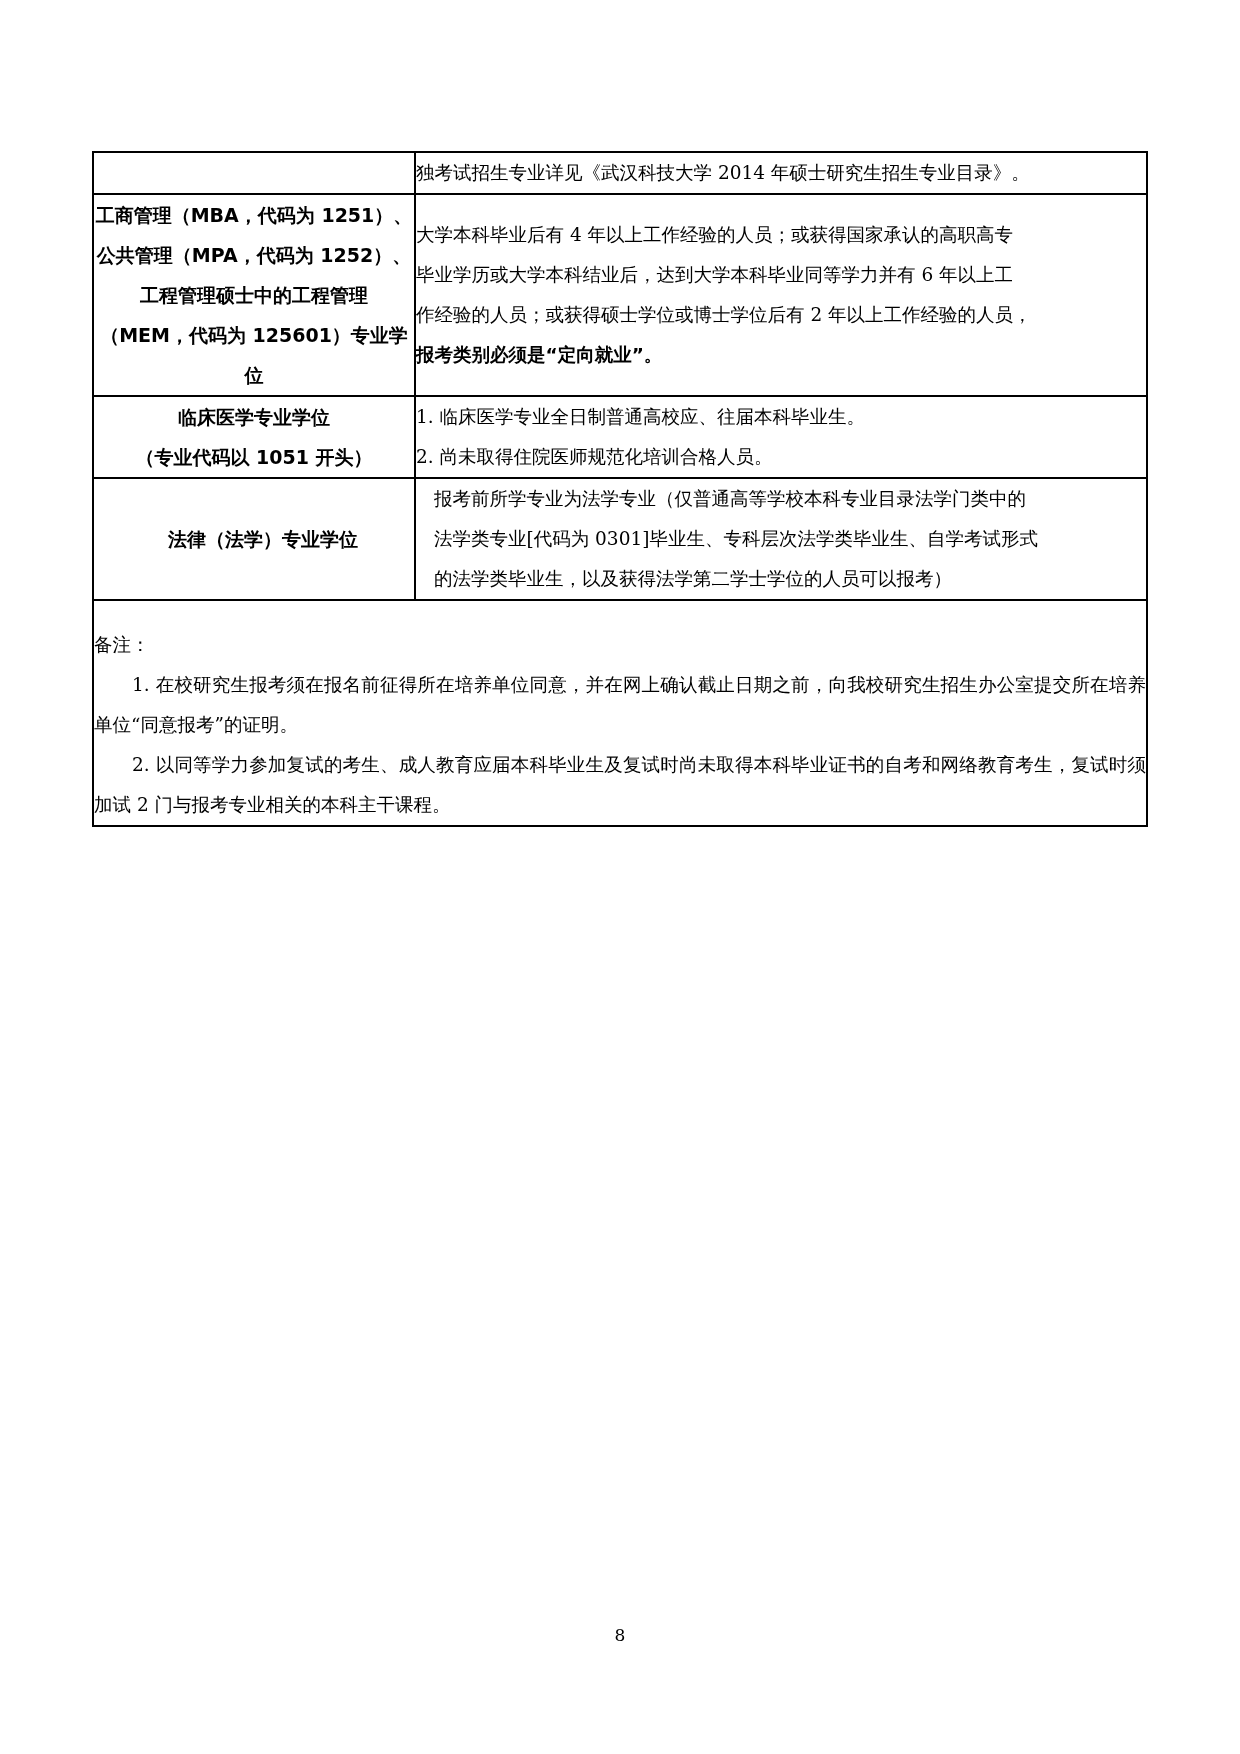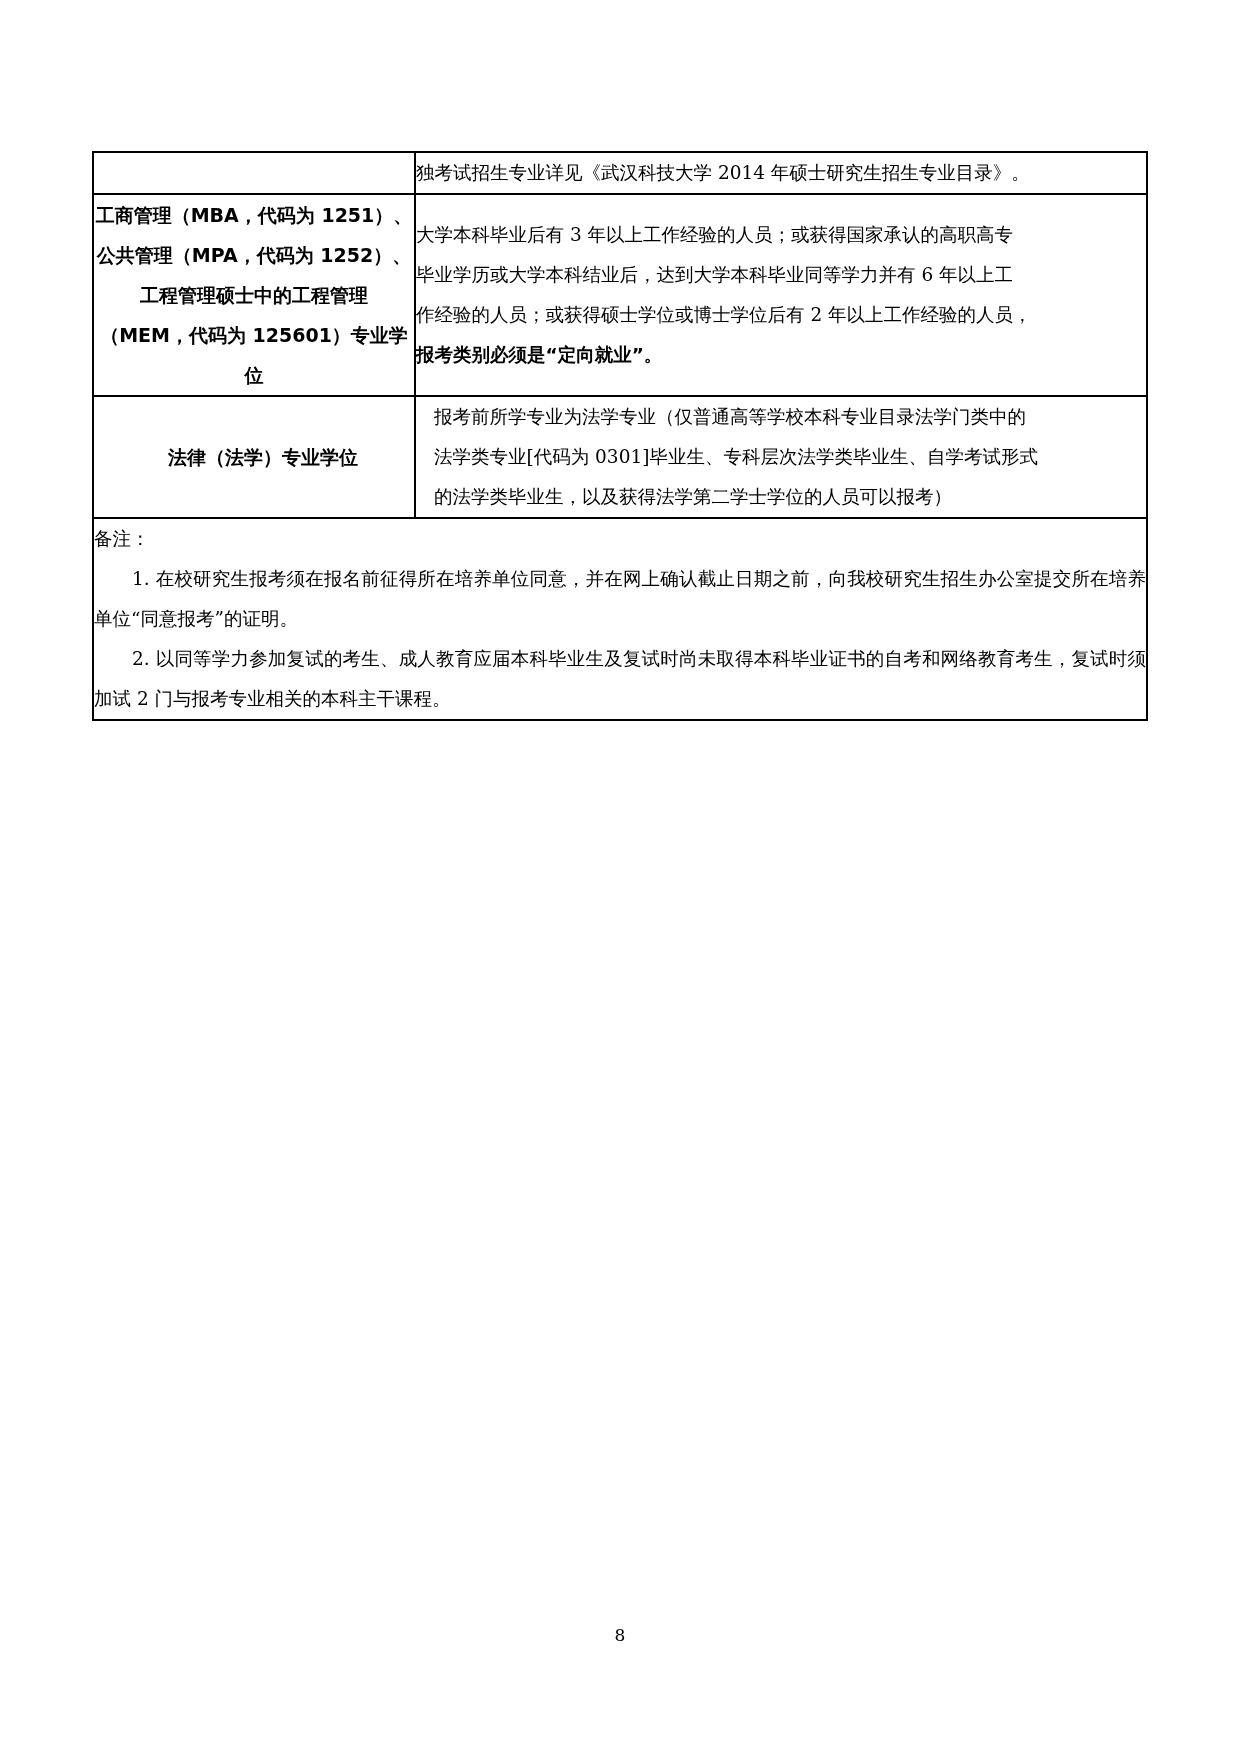--- a/index.html
+++ b/index.html
@@ -53,21 +53,21 @@
     .row2 td { height: 196px; }
     .row3 td { height: 78px; }
     .row4 td { height: 118px; padding-left: 18px; }
     .notes-cell {
       font-size: 18.5px;
       line-height: 40px;
       padding: 4px 8px 4px 12px;
       height: 190px;
       vertical-align: top;
     }
-    .notes-title { display: block; }
+    .notes-title { display: block; margin-top: 24px; }
     .notes-item {
       display: block;
       text-indent: 38px;
       text-align: justify;
     }
     .page-number {
       position: absolute;
       left: 0;
       width: 1240px;
       top: 1625px;
@@ -94,24 +94,34 @@
     </tr>
     <tr class="row2">
       <td class="left-cell">
         <span class="line">工商管理（MBA，代码为 1251）、</span>
         <span class="line">公共管理（MPA，代码为 1252）、</span>
         <span class="line">工程管理硕士中的工程管理</span>
         <span class="line">（MEM，代码为 125601）专业学</span>
         <span class="line">位</span>
       </td>
       <td class="right-cell">
-        <span class="line">大学本科毕业后有 3 年以上工作经验的人员；或获得国家承认的高职高专</span>
+        <span class="line">大学本科毕业后有 4 年以上工作经验的人员；或获得国家承认的高职高专</span>
         <span class="line">毕业学历或大学本科结业后，达到大学本科毕业同等学力并有 6 年以上工</span>
         <span class="line">作经验的人员；或获得硕士学位或博士学位后有 2 年以上工作经验的人员，</span>
         <span class="line bold">报考类别必须是“定向就业”。</span>
+      </td>
+    </tr>
+    <tr class="row3">
+      <td class="left-cell">
+        <span class="line">临床医学专业学位</span>
+        <span class="line">（专业代码以 1051 开头）</span>
+      </td>
+      <td class="right-cell">
+        <span class="line">1. 临床医学专业全日制普通高校应、往届本科毕业生。</span>
+        <span class="line">2. 尚未取得住院医师规范化培训合格人员。</span>
       </td>
     </tr>
     <tr class="row4">
       <td class="left-cell">
         <span class="line">法律（法学）专业学位</span>
       </td>
       <td class="right-cell">
         <span class="line">报考前所学专业为法学专业（仅普通高等学校本科专业目录法学门类中的</span>
         <span class="line">法学类专业[代码为 0301]毕业生、专科层次法学类毕业生、自学考试形式</span>
         <span class="line">的法学类毕业生，以及获得法学第二学士学位的人员可以报考）</span>

